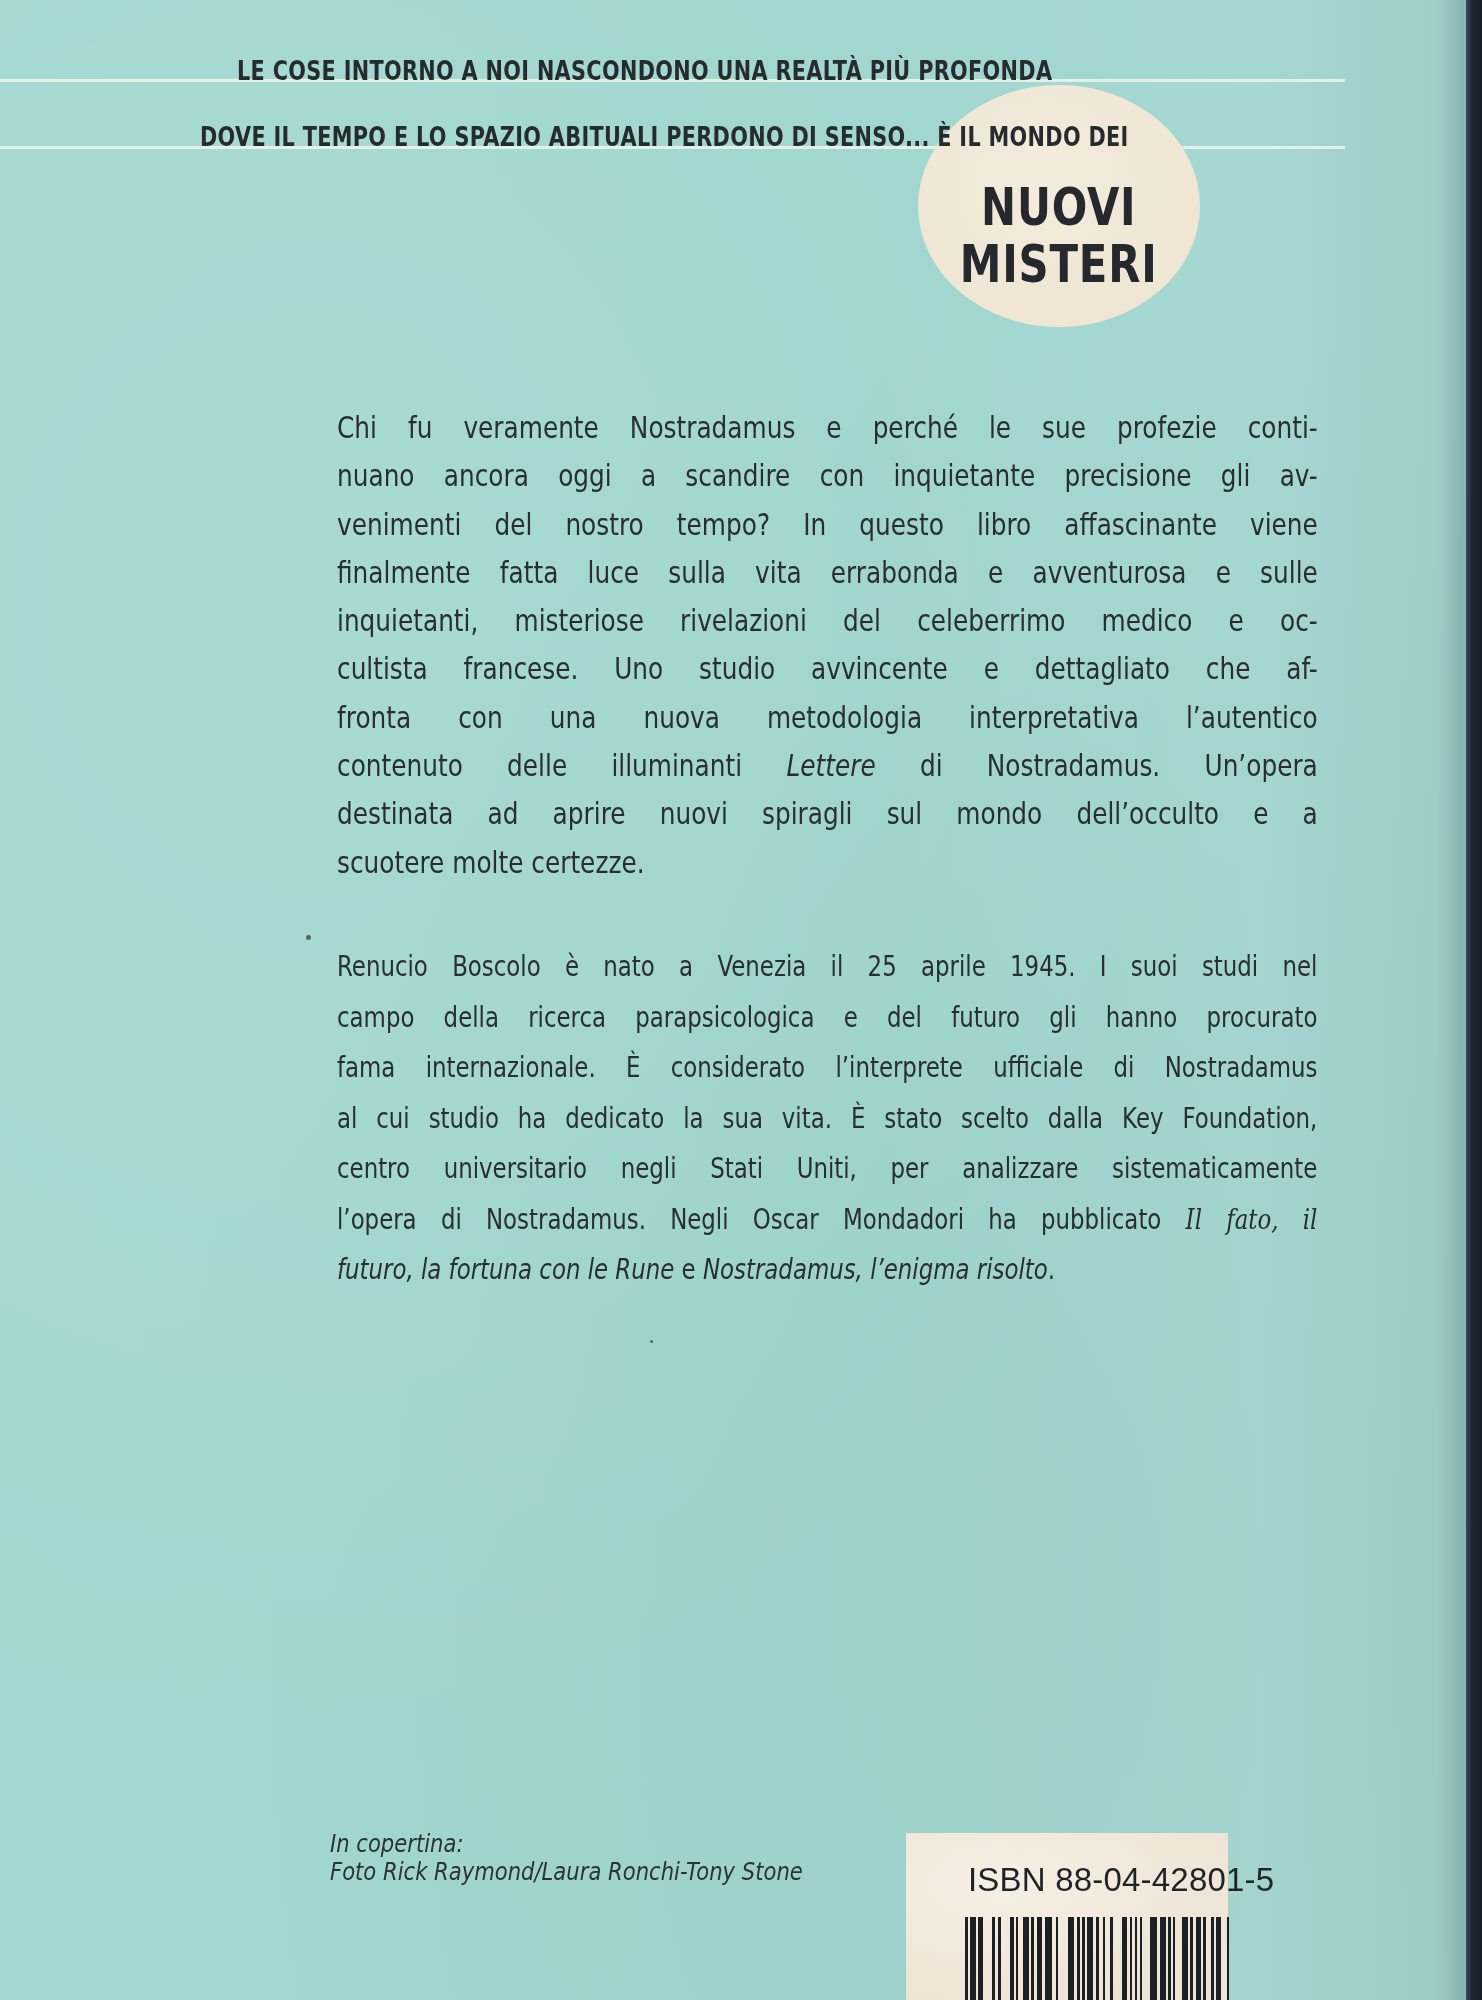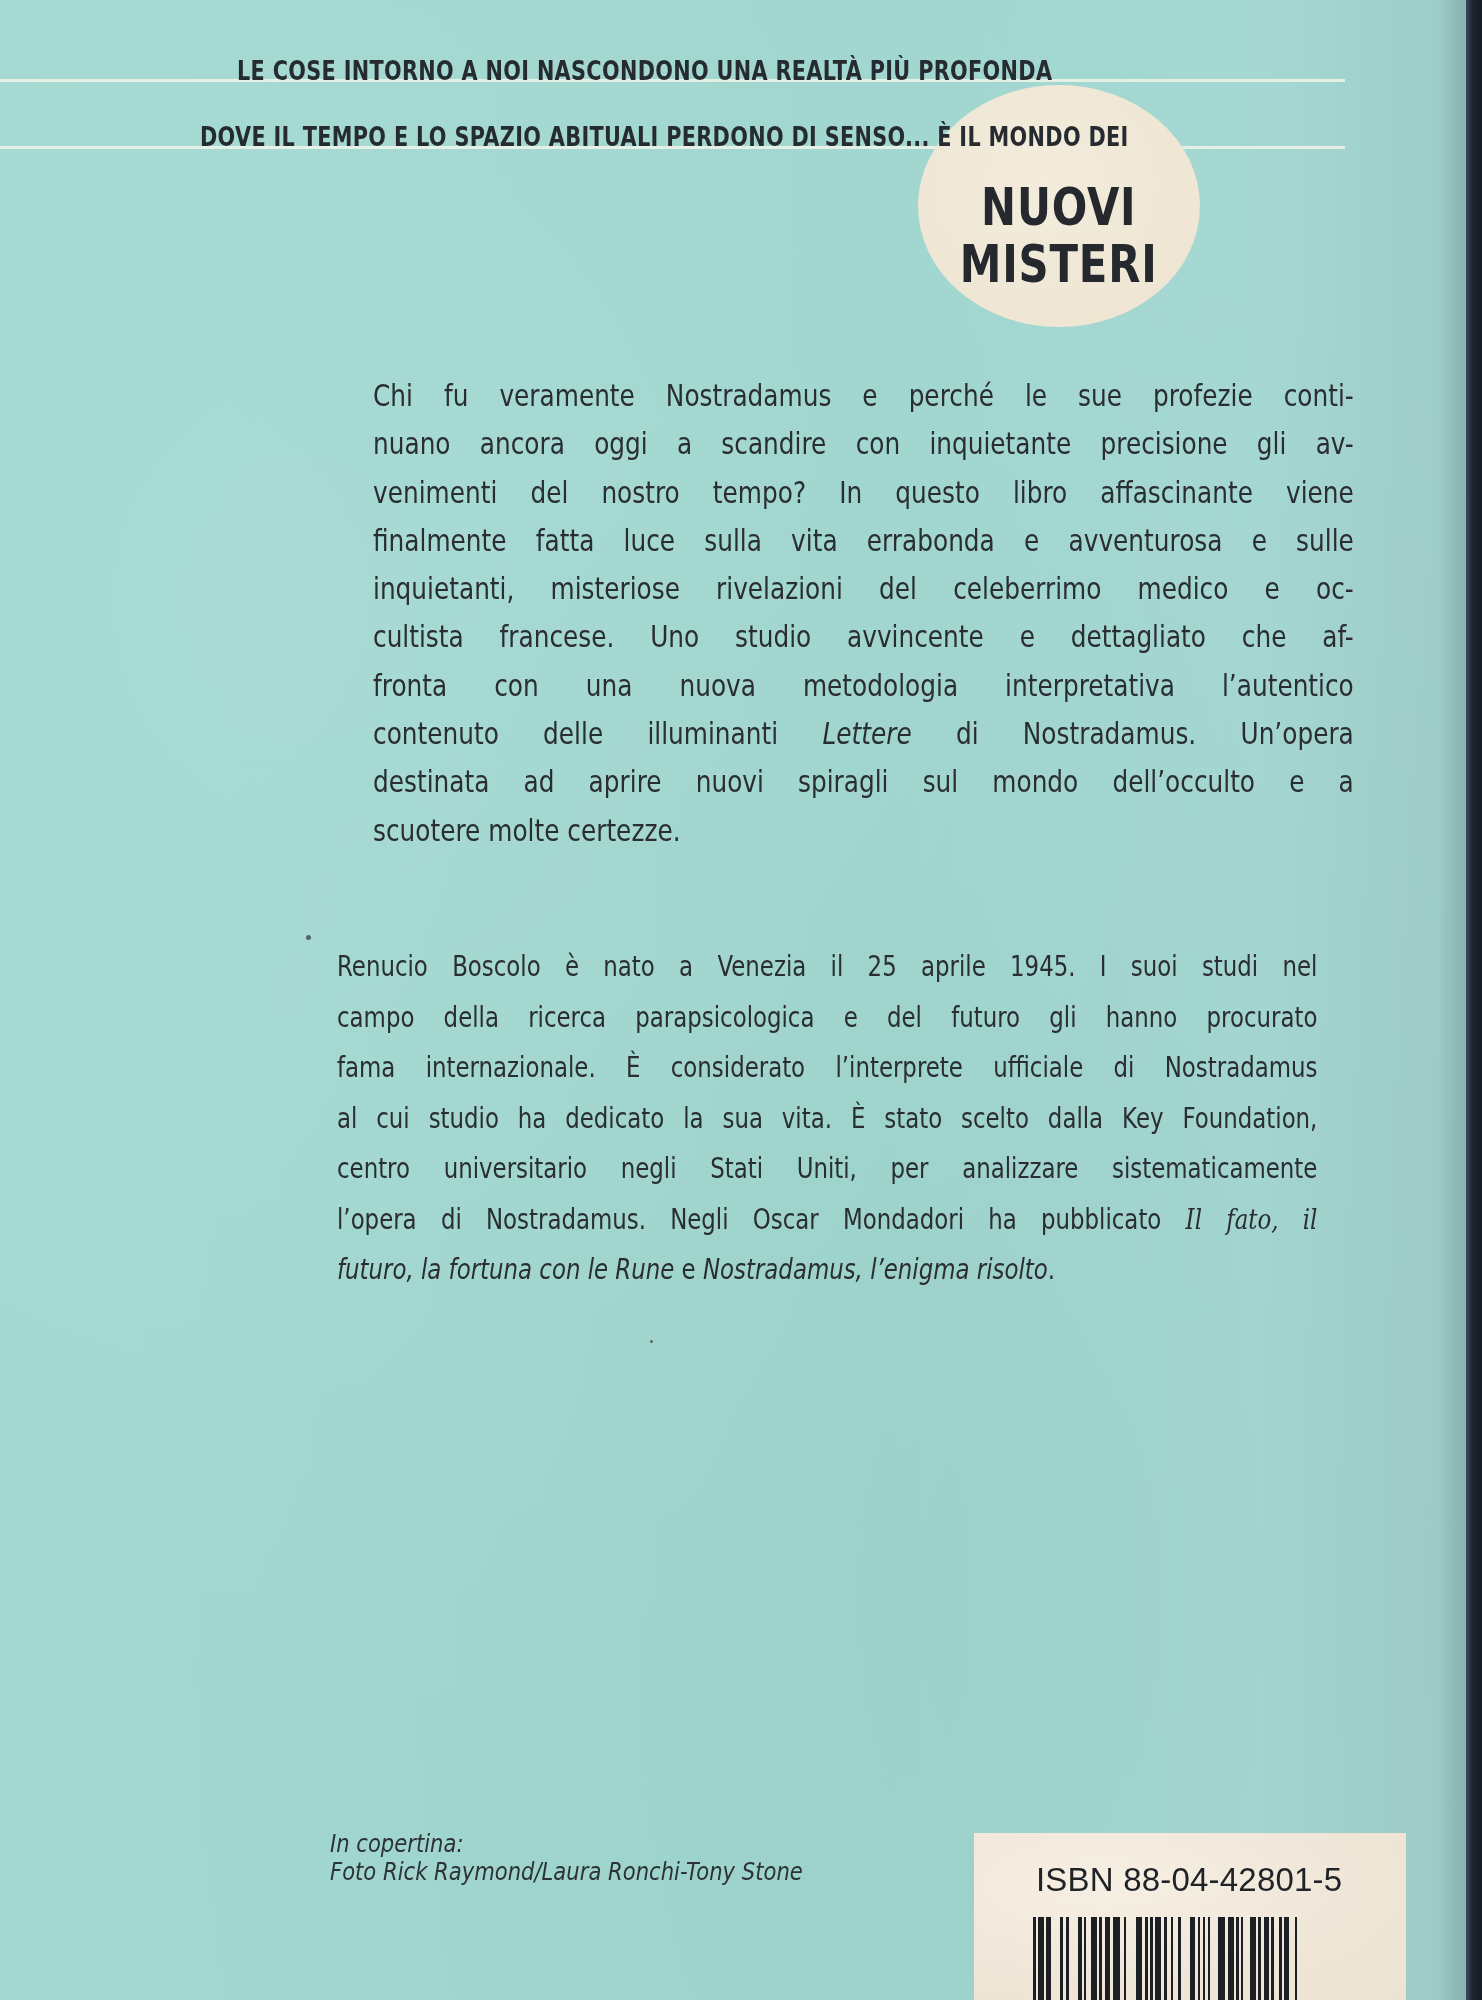--- a/index.html
+++ b/index.html
@@ -54,37 +54,37 @@
     .para {
       position: absolute; left: 337px; width: 981px; z-index: 3;
       font-family: "DejaVu Sans", sans-serif;
     }
     .para .line {
       display: block; white-space: nowrap; text-align: justify;
       text-align-last: justify; color: #2a2e33;
       transform-origin: left top;
     }
     .para .line.last { text-align-last: left; }
-    .para1 { top: 376px; margin-left: 36px; }
+    .para1 { top: 408px; }
     .para1 .line { font-size: 31px; height: 48.3px; line-height: 38px; width: 1226px; transform: scaleX(0.80); }
     .para2 { top: 949px; }
     .para2 .line { font-size: 28px; height: 50.5px; line-height: 36px; width: 1200px; transform: scaleX(0.817); }
 
     .it { font-style: italic; }
     .serif-it { font-family: "DejaVu Serif", serif; font-style: italic; }
 
     .credit {
       position: absolute; left: 330px; top: 1830px; z-index: 3;
       font-family: "DejaVu Sans", sans-serif; font-style: italic; font-size: 24px;
       color: #2d3236; line-height: 28px;
     }
     .credit div { white-space: nowrap; transform: scaleX(0.88); transform-origin: left top; }
 
     .isbn-label {
-      position: absolute; left: 974px; top: 1833px; width: 432px; height: 167px;
+      position: absolute; left: 906px; top: 1833px; width: 322px; height: 167px;
       background: #f1e9dc;
       background-image: radial-gradient(ellipse at 30% 30%, #f6efe3 0%, #efe6d8 60%, #ece3d4 100%);
       z-index: 3;
     }
     .isbn-text {
       position: absolute; left: 62px; top: 28px;
       font-family: "Liberation Sans", sans-serif; font-size: 33px; color: #1f2226;
       white-space: nowrap; letter-spacing: 0.2px;
     }
     .barcode {

